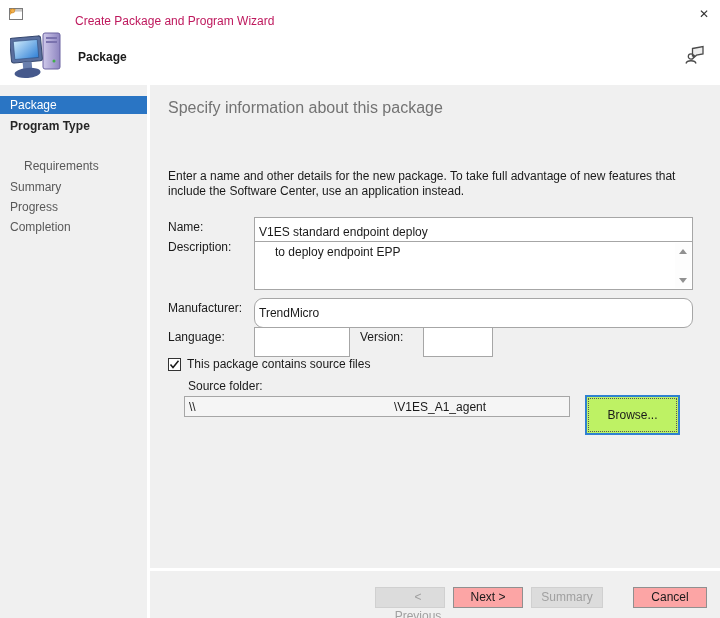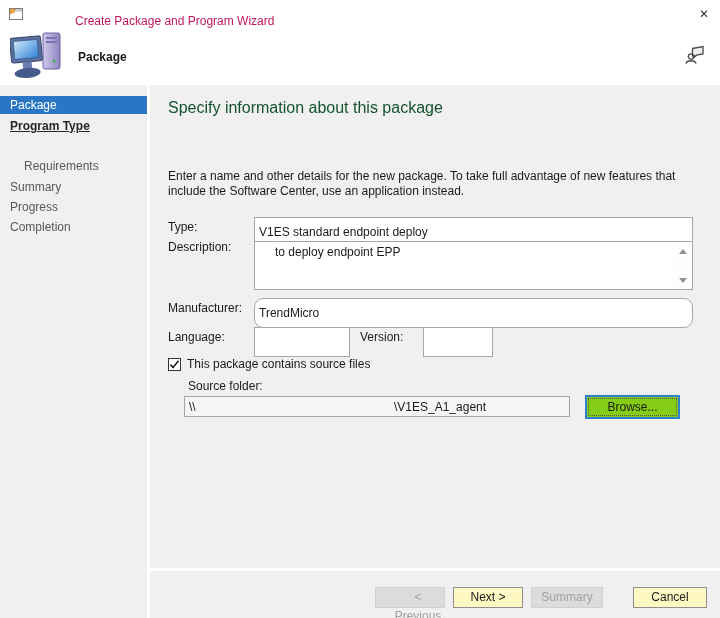--- a/index.html
+++ b/index.html
@@ -24,26 +24,26 @@
 
   
   .workarea { position:absolute; left:0; top:85px; width:720px; height:533px; background:#f0f0f0; }
   .vdivider { position:absolute; left:147px; top:0; width:3px; height:533px; background:#fff; }
 
   
   .sidebar { position:absolute; left:0; top:0; width:147px; height:533px; }
   .nav-item { position:absolute; left:0; width:147px; height:18px; line-height:18px;
     padding-left:10px; color:#595959; white-space:nowrap; }
   .nav-item.selected { background:#2a75c4; color:#ffffff; }
-  .nav-item.bold { color:#262626; font-weight:bold;text-decoration:underline; }
+  .nav-item.bold { color:#262626; font-weight:bold; }
   .nav-item.sub { padding-left:24px; }
 
   
   .main { position:absolute; left:150px; top:0; width:570px; height:533px; }
-  .heading { position:absolute; left:18px; top:14px; font-size:16px; color:#14532d; white-space:nowrap; }
+  .heading { position:absolute; left:18px; top:14px; font-size:16px; color:#737373; white-space:nowrap; }
   .intro { position:absolute; left:18px; top:84px; width:534px; line-height:15px; }
 
   .flabel { position:absolute; white-space:nowrap; }
   .txt {
     position:absolute; background:#ffffff; border:1px solid #a6a6a6;
     font-family:"Liberation Sans", sans-serif; font-size:12px; color:#1a1a1a;
     padding:0 4px; outline:none;
   }
   input.txt { height:30px; }
 
@@ -63,30 +63,30 @@
   .cb { position:absolute; left:18px; top:273px; width:13px; height:13px;
     background:#fff; border:1px solid #333; }
   .cb svg { position:absolute; left:0px; top:0px; }
   .cb-label { position:absolute; left:37px; top:273px; line-height:13px; }
 
   
   .source-input { left:34px; top:311px; width:386px; height:21px; background:#f5f5f5; }
   .src-prefix { position:absolute; left:4px; top:3px; white-space:pre; }
   .src-suffix { position:absolute; left:209px; top:3px; white-space:pre; }
 
-  .browse-btn { position:absolute; left:435px; top:310px; width:95px; height:24px;
-    background:#84cc16; border:2px solid #2f80d0; outline:1px dotted #555; outline-offset:-4px;
+  .browse-btn { position:absolute; left:435px; top:310px; width:95px; height:40px;
+    background:#bef264; border:2px solid #2f80d0; outline:1px dotted #555; outline-offset:-4px;
     font-family:"Liberation Sans", sans-serif; font-size:12px; color:#1a1a1a;
     text-align:center; line-height:20px; }
 
   
   .hdivider { position:absolute; left:150px; top:568px; width:570px; height:3px; background:#fff; }
   .wbtn { position:absolute; top:587px; height:21px; font-family:"Liberation Sans", sans-serif;
     font-size:12px; text-align:center; line-height:19px;
-    background:#fef9c3; border:1px solid #909090; color:#1a1a1a; }
+    background:#fca5a5; border:1px solid #909090; color:#1a1a1a; }
   .wbtn.disabled { background:#dcdcdc; border:1px solid #d0d0d0; color:#a0a0a0; }
   .btn-prev { left:375px; width:70px;padding-left:16px; }
   .btn-next { left:453px; width:70px; }
   .btn-summary { left:531px; width:72px; }
   .btn-cancel { left:633px; width:74px; }
 </style>
 </head>
 <body>
 
 <div class="titlebar">
@@ -146,21 +146,21 @@
     <div class="nav-item" style="top:93px">Summary</div>
     <div class="nav-item" style="top:113px">Progress</div>
     <div class="nav-item" style="top:133px">Completion</div>
   </div>
   <div class="vdivider"></div>
 
   <div class="main">
     <div class="heading">Specify information about this package</div>
     <div class="intro">Enter a name and other details for the new package. To take full advantage of new features that include the Software Center, use an application instead.</div>
 
-    <span class="flabel" style="left:18px; top:135px;">Type:</span>
+    <span class="flabel" style="left:18px; top:135px;">Name:</span>
     <input class="txt" style="left: 104px; top: 132px; width: 439px;" type="text" value="V1ES standard endpoint deploy">
 
     <span class="flabel" style="left:18px; top:155px;">Description:</span>
     <div class="descbox">
       <div class="desc-text">to deploy endpoint EPP</div>
       <div class="descscroll">
         <div class="sb-btn up">
             <span class="tri-up"></span>
           </div>
         <div class="sb-btn down">

